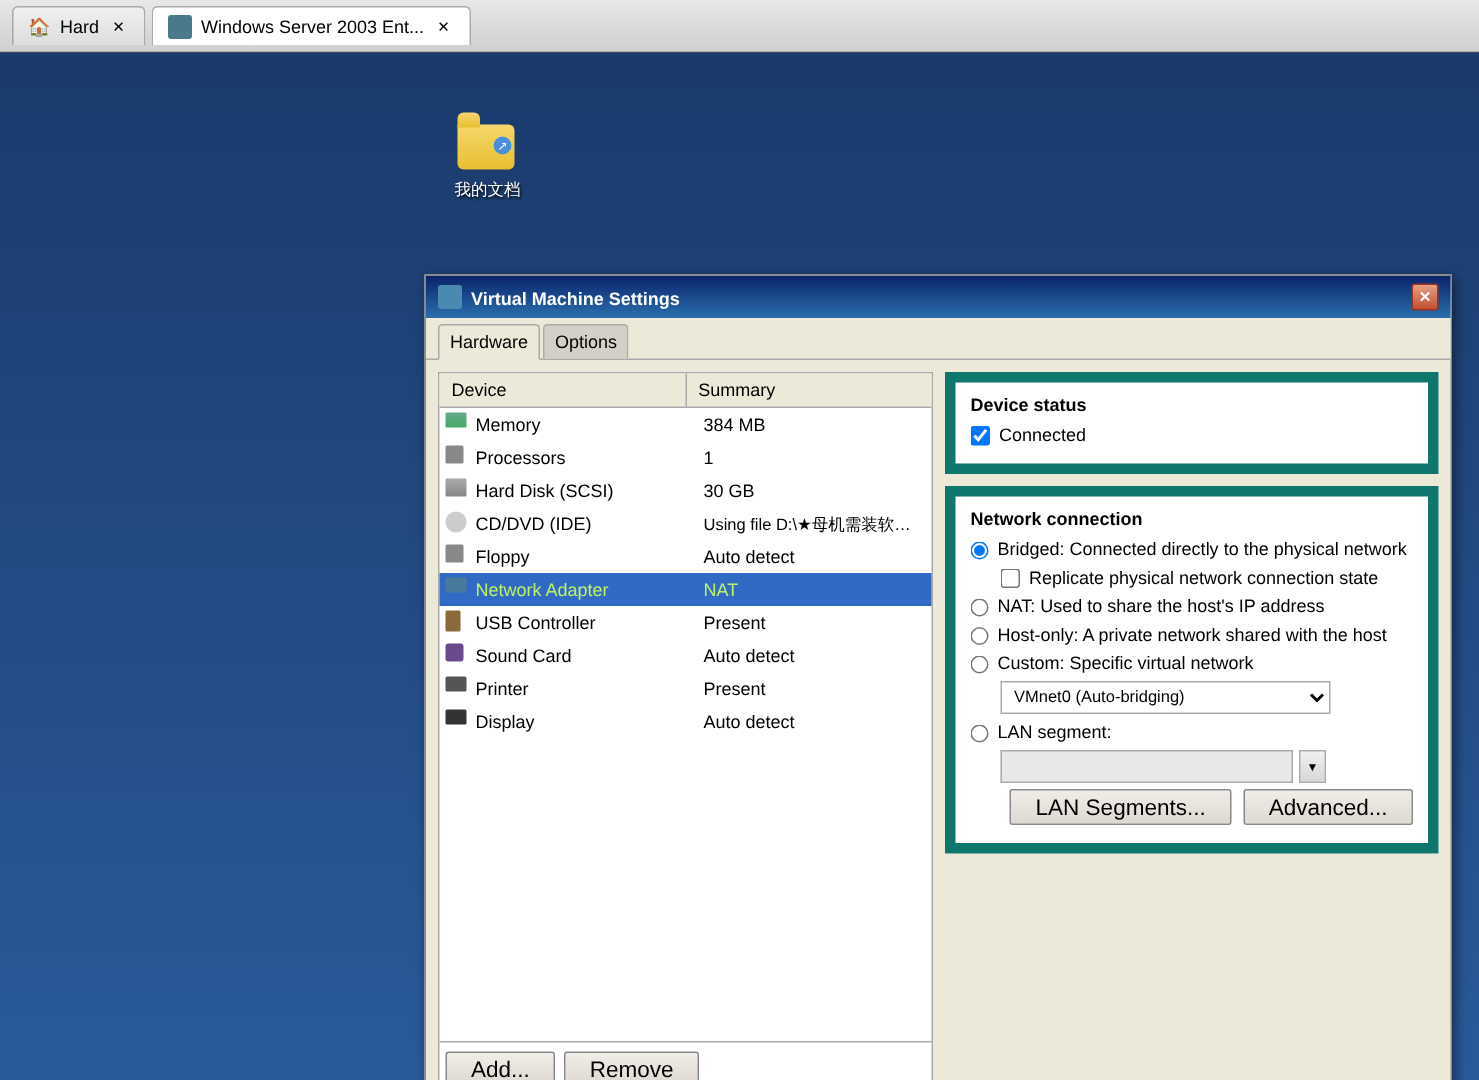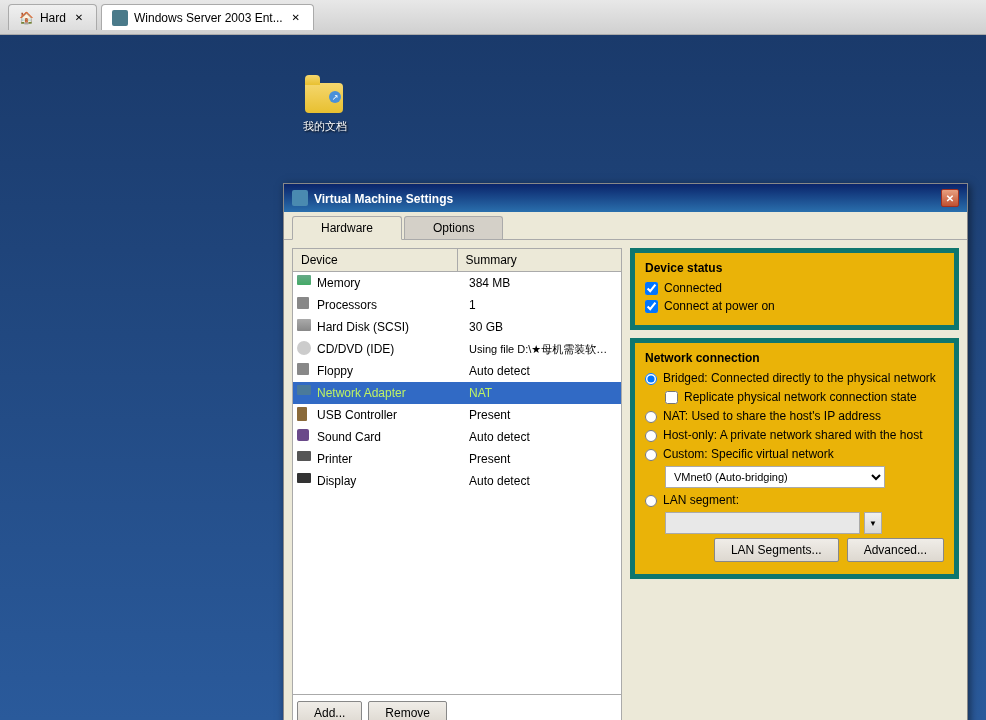--- a/index.html
+++ b/index.html
@@ -170,21 +170,21 @@
     }
 
     
     .dialog-tabs {
       display: flex;
       padding: 4px 8px 0;
       background: #ece9d8;
       border-bottom: 1px solid #aaa;
     }
     .dialog-tab {
-      padding: 4px 28px;
+      padding: 4px 7px;
       border: 1px solid #aaa;
       border-bottom: none;
       background: #d4d0c8;
       cursor: pointer;
       font-size: 12px;
       border-radius: 3px 3px 0 0;
       margin-right: 2px;
     }
     .dialog-tab.active {
       background: #ece9d8;
@@ -258,22 +258,22 @@
 
     
     .right-panel {
       flex: 1;
       display: flex;
       flex-direction: column;
       gap: 8px;
     }
 
     .panel-section {
-      border: 5px solid #0f766e;
-      background: #eab308;
+      border: 7px solid #0f766e;
+      background: #ffffff;
       padding: 8px 10px;
     }
     .panel-section-title {
       font-weight: bold;
       font-size: 12px;
       margin-bottom: 6px;
     }
 
     .checkbox-row {
       display: flex;
@@ -354,21 +354,21 @@
       display: flex;
       justify-content: flex-end;
       gap: 8px;
       padding: 4px 0;
     }
     .btn {
       height: 24px;
       padding: 0 16px;
       border: 1px solid #888;
       background: linear-gradient(to bottom, #f0ede8, #ddd8d0);
-      font-size: 12px;
+      font-size: 15px;
       cursor: pointer;
       border-radius: 2px;
     }
 
     
     .icon-memory {
       background: linear-gradient(#6a8, #4a6);
       width: 14px; height: 10px;
       border-radius: 1px;
       position: relative;
@@ -563,24 +563,20 @@
       </div>
 
       <div class="right-panel">
 
         <div class="panel-section">
           <div class="panel-section-title">Device status</div>
           <div class="checkbox-row">
             <input type="checkbox" id="cb-connected" checked="" style="">
             <label for="cb-connected">Connected</label>
           </div>
-          <div class="checkbox-row">
-            <input type="checkbox" id="cb-poweron" checked="" style="">
-            <label for="cb-poweron">Connect at power on</label>
-          </div>
         </div>
 
         <div class="panel-section">
           <div class="panel-section-title">Network connection</div>
 
           <div class="radio-row">
             <input type="radio" name="netconn" id="r-bridged" checked="" style="">
             <label for="r-bridged">Bridged: Connected directly to the physical network</label>
           </div>
           <div class="radio-indent">

